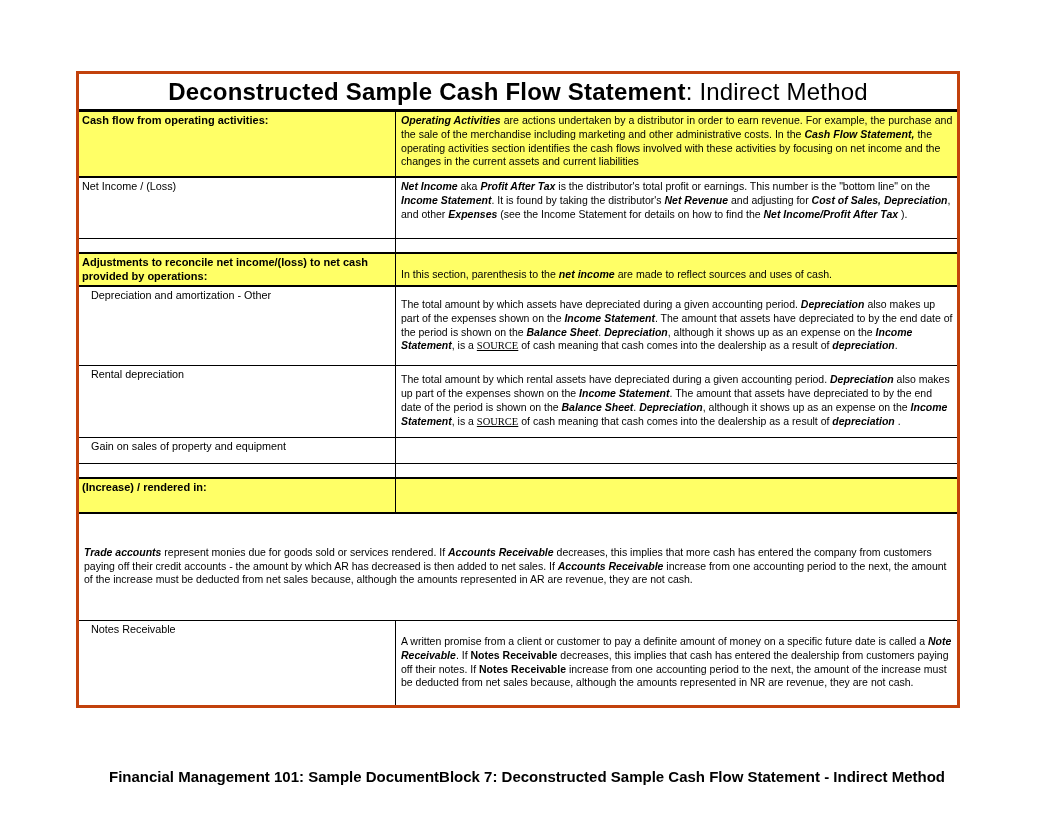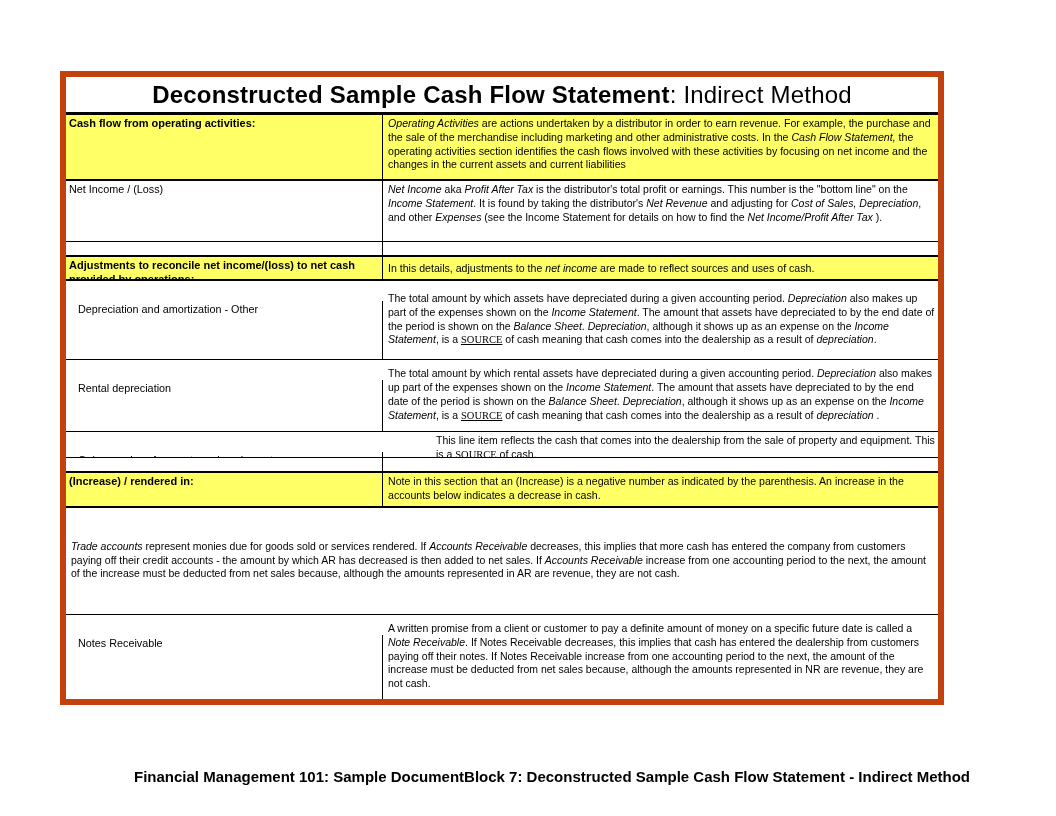--- a/index.html
+++ b/index.html
@@ -1,56 +1,56 @@
 <!DOCTYPE html>
 <html style="--hl: #FFFF66;"><head>
 <meta charset="utf-8">
 <style>
   html,body{margin:0;padding:0;background:#ffffff;}
   .page{
     position:relative;width:1056px;height:816px;background:#ffffff;
     font-family:"Liberation Sans", sans-serif;color:#000;overflow:hidden;
   }
   .doc-table{
-    position:absolute;left:60px;top:71px;width:884px;
-    border:6px solid #c2410c;background:#fff;box-sizing:border-box;
+    position:absolute;left:76px;top:71px;width:884px;
+    border:3px solid #c2410c;background:#fff;box-sizing:border-box;
   }
   .title-row{
     height:38px;border-bottom:3px solid #000;box-sizing:border-box;
     display:flex;align-items:center;justify-content:center;
     font-size:24px;letter-spacing:0.2px;white-space:nowrap;overflow:hidden;
   }
   .title-main{font-weight:bold;}
   .title-suffix{font-weight:normal;}
   .trow{display:flex;box-sizing:border-box;border-top:1px solid #000;background:#fff;}
   .trow:first-child{border-top:none;}
   .row-section{background:var(--hl,#FFFF66);border-top:2px solid #000;border-bottom:2px solid #000;}
   .row-section + .trow{border-top:none;}
   .cell-label{
     width:317px;min-width:317px;border-right:1px solid #000;box-sizing:border-box;
     display:flex;align-items:flex-start;padding:2px 3px 4px 3px;
     font-size:10.8px;line-height:13.5px;overflow:hidden;
   }
-  .cell-label.indent{padding-left:12px;margin-top:20px;}
+  .cell-label.indent{padding-left:12px;}
   .row-section .cell-label{font-weight:bold;font-size:11px;}
   .cell-desc{
     flex:1;box-sizing:border-box;display:flex;
     padding:2px 3px 3px 5px;font-size:10.5px;line-height:13.8px;overflow:hidden;
   }
   .v-top{align-items:flex-start;}
   .v-center{align-items:center;}
   .v-bottom{align-items:flex-end;}
   .desc-text{width:100%;}
   .row-section .cell-desc{font-size:10.6px;}
-  .seg-b{font-weight:normal;margin-top:16px;}
+  .seg-b{font-weight:bold;margin-top:16px;}
   .seg-i{font-style:italic;}
   .seg-u{text-decoration:underline;font-family:Liberation Serif, serif;}
   .footer{
-    position:absolute;left:52px;top:768px;width:918px;
-    display:flex;justify-content:flex-end;
+    position:absolute;left:68px;top:768px;width:918px;
+    display:flex;justify-content:center;
     font-size:15px;font-weight:bold;white-space:nowrap;
   }
 </style>
 </head>
 <body>
 
 <div class="page">
   <div class="doc-table">
     <div class="title-row">
       <span class="title-main">Deconstructed Sample Cash Flow Statement</span>
@@ -74,26 +74,26 @@
           </div>
         </div>
         <div class="trow row-spacer" style="height: 14px;">
           <div class="cell-label">
             <span></span>
           </div>
           <div class="cell-desc v-top">
             <div class="desc-text"></div>
           </div>
         </div>
-        <div class="trow row-section" style="height: 26px;">
+        <div class="trow row-section" style="height: 35px;">
           <div class="cell-label">
             <span>Adjustments to reconcile net income/(loss) to net cash provided by operations:</span>
           </div>
           <div class="cell-desc v-bottom">
-            <div class="desc-text"><span>In this details, adjustments to the </span><span class="seg-b seg-i">net income </span><span>are made to reflect sources and uses of cash.</span></div>
+            <div class="desc-text"><span>In this section, parenthesis to the </span><span class="seg-b seg-i">net income </span><span>are made to reflect sources and uses of cash.</span></div>
           </div>
         </div>
         <div class="trow row-item" style="height: 78px;">
           <div class="cell-label indent">
             <span>Depreciation and amortization - Other</span>
           </div>
           <div class="cell-desc v-center">
             <div class="desc-text"><span>The total amount by which assets have depreciated during a  given accounting period. </span><span class="seg-b seg-i">Depreciation </span><span>also makes up part of the expenses shown on the </span><span class="seg-b seg-i">Income Statement</span><span>. The amount that assets have depreciated to by the end date of the period is shown on the </span><span class="seg-b seg-i">Balance Sheet</span><span>. </span><span class="seg-b seg-i">Depreciation</span><span>, although it shows up as an expense on the </span><span class="seg-b seg-i">Income Statement</span><span>, is a </span><span class="seg-u">SOURCE</span><span> of cash meaning that cash comes into the dealership as a result of </span><span class="seg-b seg-i">depreciation</span><span>.</span></div>
           </div>
         </div>
@@ -102,38 +102,32 @@
             <span>Rental depreciation</span>
           </div>
           <div class="cell-desc v-center">
             <div class="desc-text"><span>The total amount by which rental assets have depreciated during a  given accounting period. </span><span class="seg-b seg-i">Depreciation </span><span>also makes up part of the expenses shown on the </span><span class="seg-b seg-i">Income Statement</span><span>. The amount that assets have depreciated to by the end date of the period is shown on the </span><span class="seg-b seg-i">Balance Sheet</span><span>. </span><span class="seg-b seg-i">Depreciation</span><span>, although it shows up as an expense on the </span><span class="seg-b seg-i">Income Statement</span><span>, is a </span><span class="seg-u">SOURCE</span><span> of cash meaning that cash comes into the dealership as a result of </span><span class="seg-b seg-i">depreciation</span><span> .</span></div>
           </div>
         </div>
         <div class="trow row-item" style="height: 26px; gap: 48px;">
           <div class="cell-label indent">
             <span>Gain on sales of property and equipment</span>
           </div>
-          <div class="cell-desc v-top">
-            <div class="desc-text"><span>This line item reflects the cash that comes into the dealership from the sale of property and equipment. This is a </span><span class="seg-u">SOURCE</span><span> of cash.</span></div>
-          </div>
         </div>
         <div class="trow row-spacer" style="height: 14px;">
           <div class="cell-label">
             <span></span>
           </div>
           <div class="cell-desc v-top">
             <div class="desc-text"></div>
           </div>
         </div>
         <div class="trow row-section" style="height: 37px;">
           <div class="cell-label">
             <span>(Increase) / rendered in:</span>
-          </div>
-          <div class="cell-desc v-top">
-            <div class="desc-text"><span class="seg-b">Note in this section that an (Increase) is a negative number as indicated by the parenthesis. An increase in the accounts below indicates a decrease in cash.</span></div>
           </div>
         </div>
         <div class="trow row-item" style="height: 106px;">
           <div class="cell-desc v-center">
             <div class="desc-text"><span class="seg-b seg-i">Trade accounts </span><span>represent monies due for goods sold or services rendered.  If </span><span class="seg-b seg-i">Accounts Receivable</span><span> decreases, this implies that more cash has entered the company from customers paying off their credit accounts - the amount by which AR has decreased is then added to net sales. If </span><span class="seg-b seg-i">Accounts Receivable</span><span> increase from one accounting period to the next, the amount of the increase must be deducted from net sales because, although the amounts represented in AR are revenue, they are not cash.</span></div>
           </div>
         </div>
         <div class="trow row-item" style="height: 85px;">
           <div class="cell-label indent">
             <span>Notes Receivable</span>

